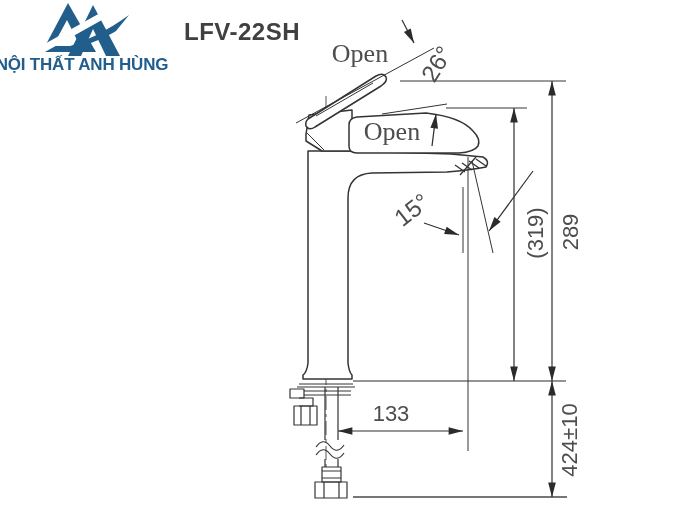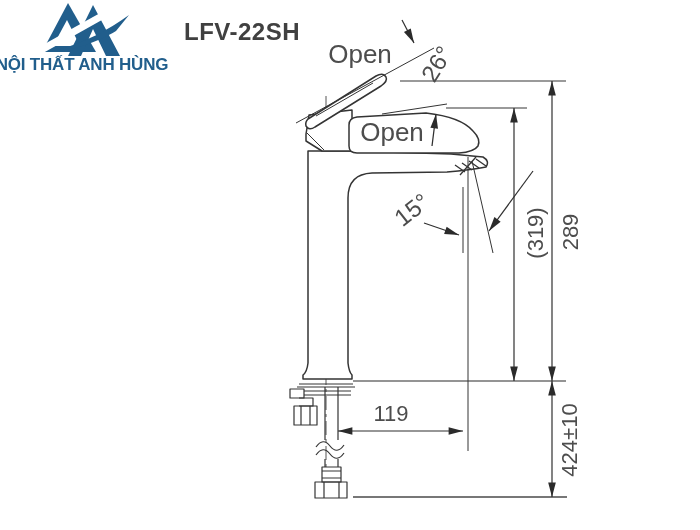--- a/index.html
+++ b/index.html
@@ -12,21 +12,21 @@
   .dim{stroke:var(--dim-line,#2f2f2f);stroke-width:1.2;fill:none;}
   .ext{stroke:var(--extension-line,#9a9a9a);stroke-width:2;fill:none;}
   .deck{stroke:#707070;stroke-width:1.6;fill:none;}
   .bottomline{stroke:#4a4a4a;stroke-width:1.6;fill:none;}
   .center{stroke:#555;stroke-width:1;fill:none;stroke-dasharray:14 4 3 4;}
   .hatch{stroke:var(--outline,#343434);stroke-width:1.3;fill:none;}
   .logo-blue{fill:var(--logo-blue,#215e8c);}
   
   .lbl{position:absolute;color:var(--dimension-text,#4d4d4d);white-space:nowrap;
        transform:translate(-50%,-50%);line-height:1;}
-  .lbl.big{font-size:26px;}
+  .lbl.big{font-size:26px;font-family:Liberation Serif, serif;}
   .lbl.ang{font-size:24px;}
   .lbl.dimtxt{font-size:22px;}
   .rot90{transform:translate(-50%,-50%) rotate(-90deg);}
   .rot58{transform:translate(-50%,-50%) rotate(-58deg);}
   .rot38{transform:translate(-50%,-50%) rotate(-38deg);}
   #product-title{position:absolute;left:184px;top:18px;font-size:24px;font-weight:bold;
        color:#404040;letter-spacing:0.5px;}
   #brand-name{position:absolute;left:-6px;top:55px;width:176px;text-align:center;
        font-size:17px;font-weight:bold;color:var(--logo-blue,#215e8c);letter-spacing:-0.2px;}
 </style>
@@ -107,15 +107,15 @@
       <path class="hw" d="M315,482 H347 V498 H315 Z M324,482 V498 M339,482 V498"></path>
     </g>
   </svg>
 
   <div class="lbl big" style="left:360px;top:54px">Open</div>
   <div class="lbl big" style="left:392px;top:132px">Open</div>
   <div class="lbl ang rot58" style="left:437px;top:64px">26°</div>
   <div class="lbl ang rot38" style="left:412px;top:210px">15°</div>
   <div class="lbl dimtxt rot90" style="left:536px;top:233px">(319)</div>
   <div class="lbl dimtxt rot90" style="left:571px;top:232px">289</div>
-  <div class="lbl dimtxt" style="left:391px;top:414px">119</div>
+  <div class="lbl dimtxt" style="left:391px;top:414px">133</div>
   <div class="lbl dimtxt rot90" style="left:570px;top:440px">424±10</div>
 </div>
 
 </body></html>

